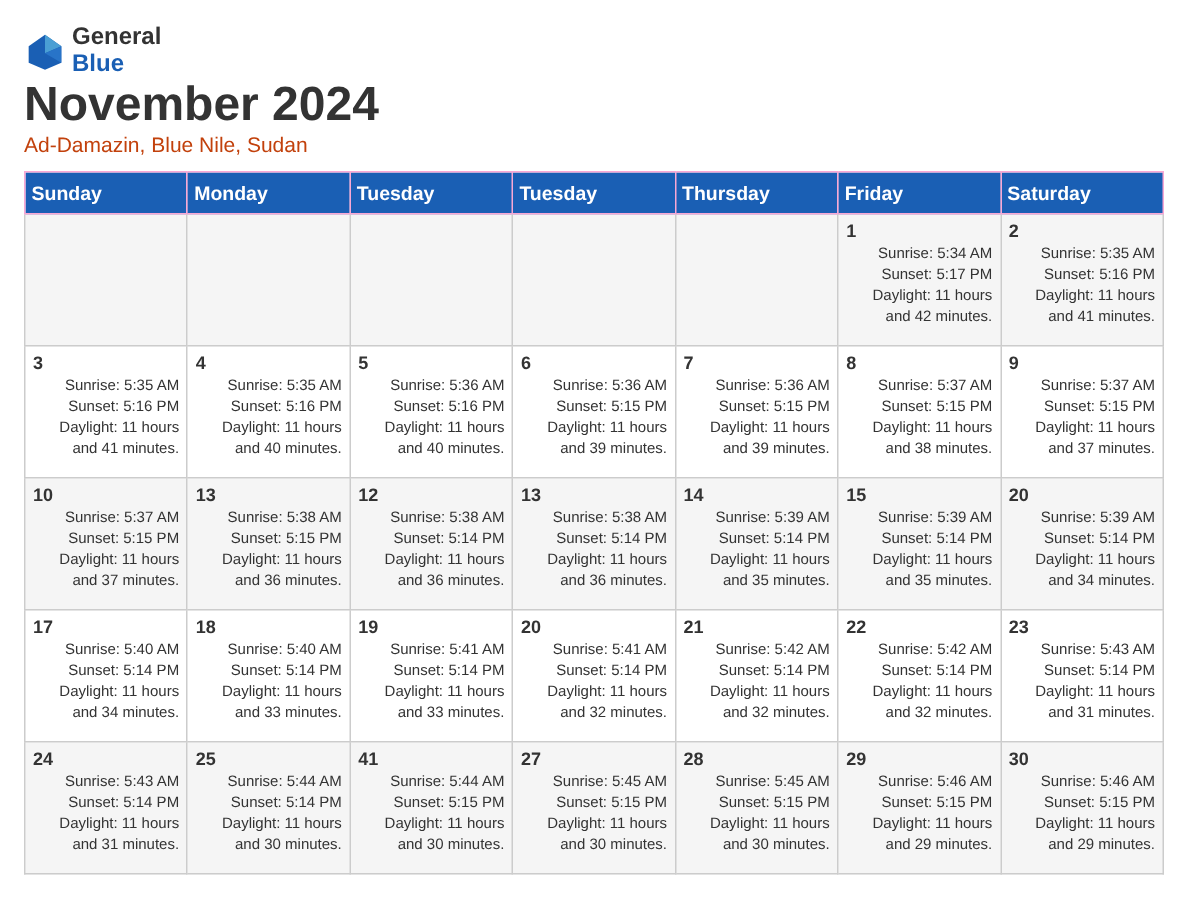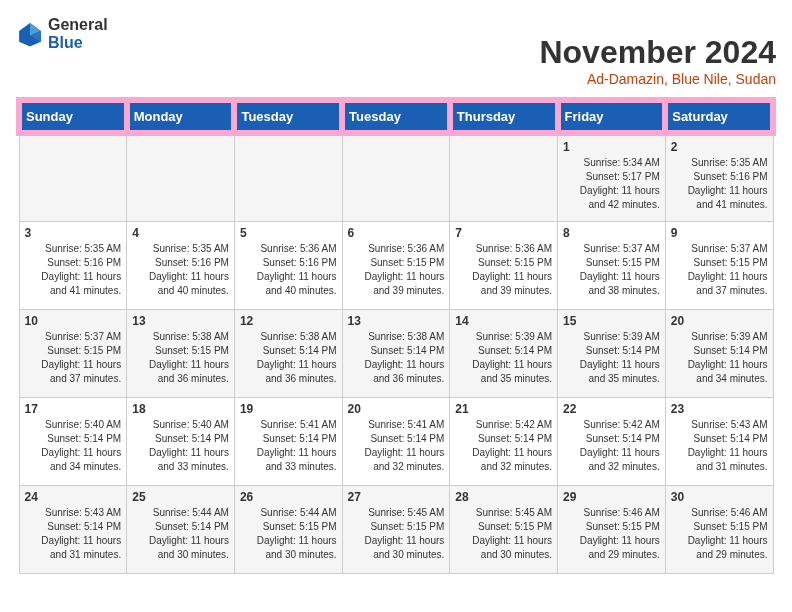--- a/index.html
+++ b/index.html
@@ -8,38 +8,38 @@
       background: #fff;
       width: 792px;
       min-height: 612px;
       padding: 16px;
     }
     .header {
       display: flex;
       justify-content: space-between;
       align-items: flex-start;
       margin-bottom: 10px;
+      flex-direction: column;
     }
     .logo {
       display: flex;
       align-items: center;
       gap: 4px;
     }
     .logo-text {
       font-size: 18px;
       font-weight: bold;
       line-height: 1.1;
     }
     .logo-icon {
       width: 28px;
       height: 28px;
     }
     .title-block {
-      text-align: right;
-      margin-top: 18px;
+      text-align: left;
     }
     .month-title {
       font-size: 32px;
       font-weight: bold;
       color: #333;
     }
     .subtitle {
       font-size: 14px;
       color: #c2410c;
     }
@@ -48,21 +48,21 @@
       border-collapse: collapse;
       table-layout: fixed;
     }
     .calendar th {
       background: #1a5fb4;
       color: #fff;
       font-size: 13px;
       font-weight: bold;
       padding: 6px 4px;
       text-align: left;
-      border: 6px solid #f9a8d4;
+      border: 1px solid #f9a8d4;
     }
     .calendar td {
       vertical-align: top;
       border: 1px solid #ccc;
       padding: 4px 5px;
       font-size: 10.5px;
       color: #333;
       height: 88px;
       background: #fff;
     }
@@ -305,21 +305,21 @@
 and 31 minutes.</div>
         </td>
         <td>
           <span class="day-num">25</span>
           <div class="day-info" style="white-space: pre-line;">Sunrise: 5:44 AM
 Sunset: 5:14 PM
 Daylight: 11 hours
 and 30 minutes.</div>
         </td>
         <td>
-          <span class="day-num">26</span>
+          <span class="day-num">41</span>
           <div class="day-info" style="white-space: pre-line;">Sunrise: 5:44 AM
 Sunset: 5:15 PM
 Daylight: 11 hours
 and 30 minutes.</div>
         </td>
         <td>
           <span class="day-num">27</span>
           <div class="day-info" style="white-space: pre-line;">Sunrise: 5:45 AM
 Sunset: 5:15 PM
 Daylight: 11 hours

